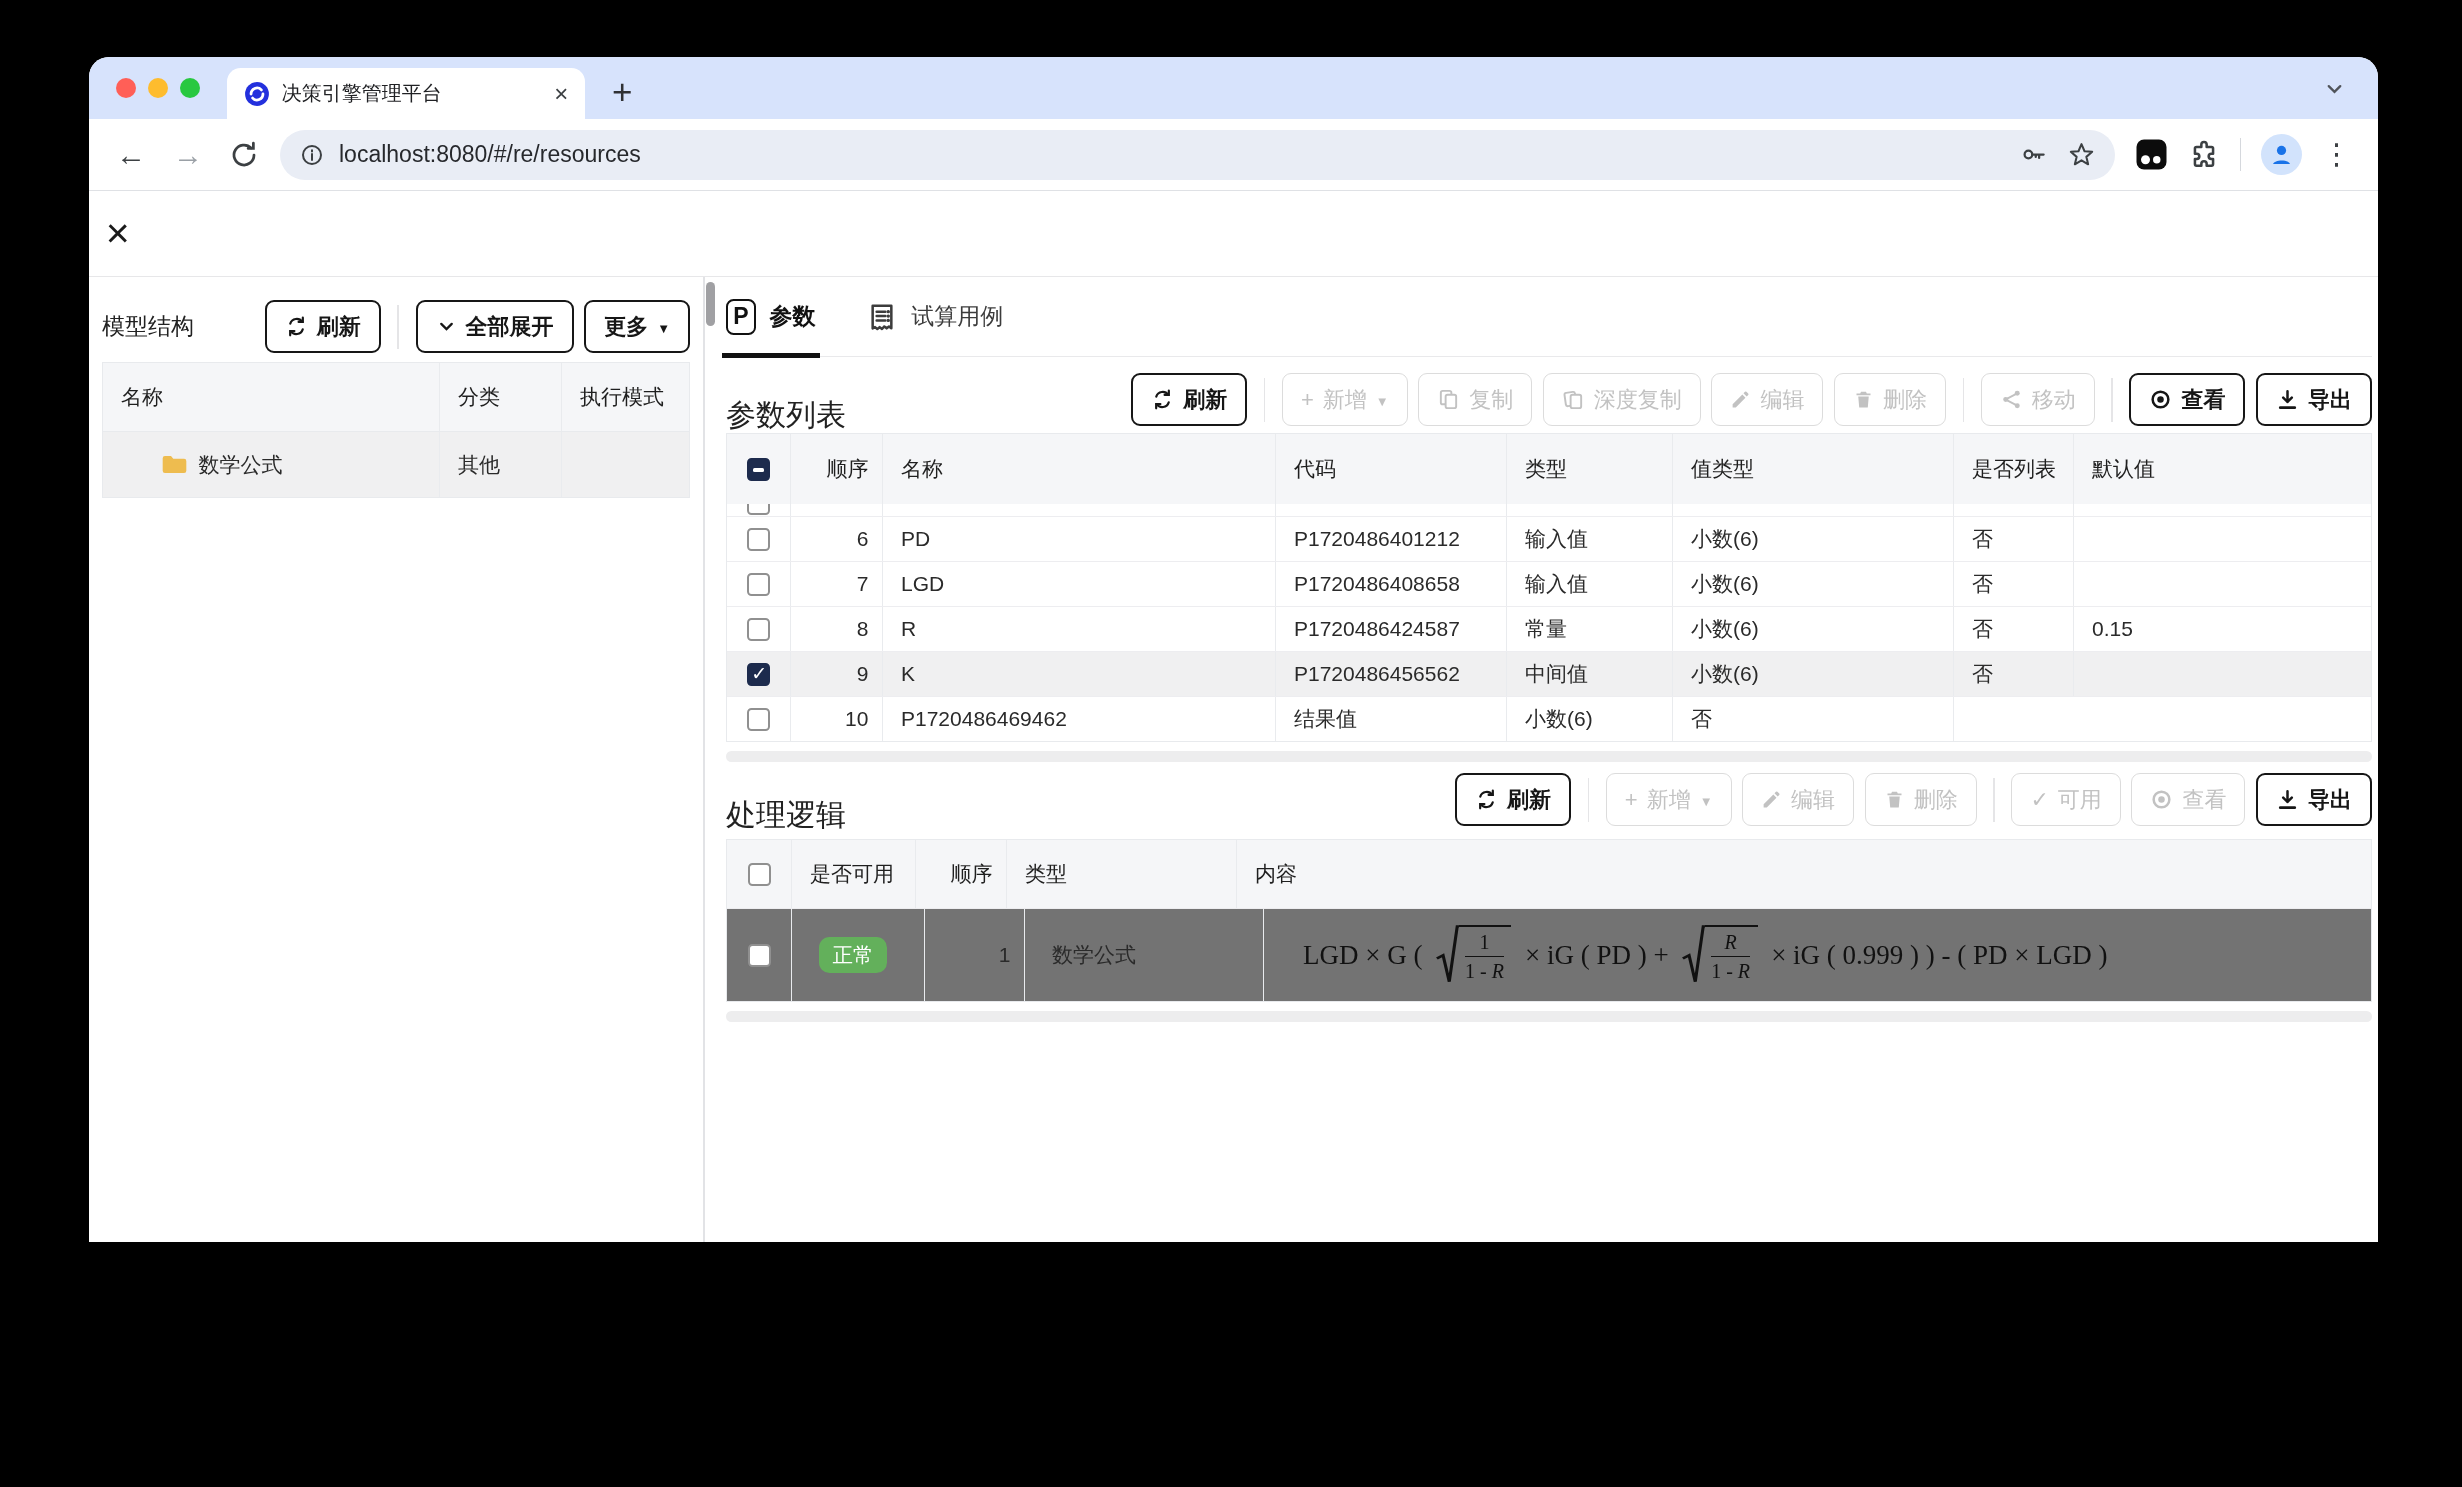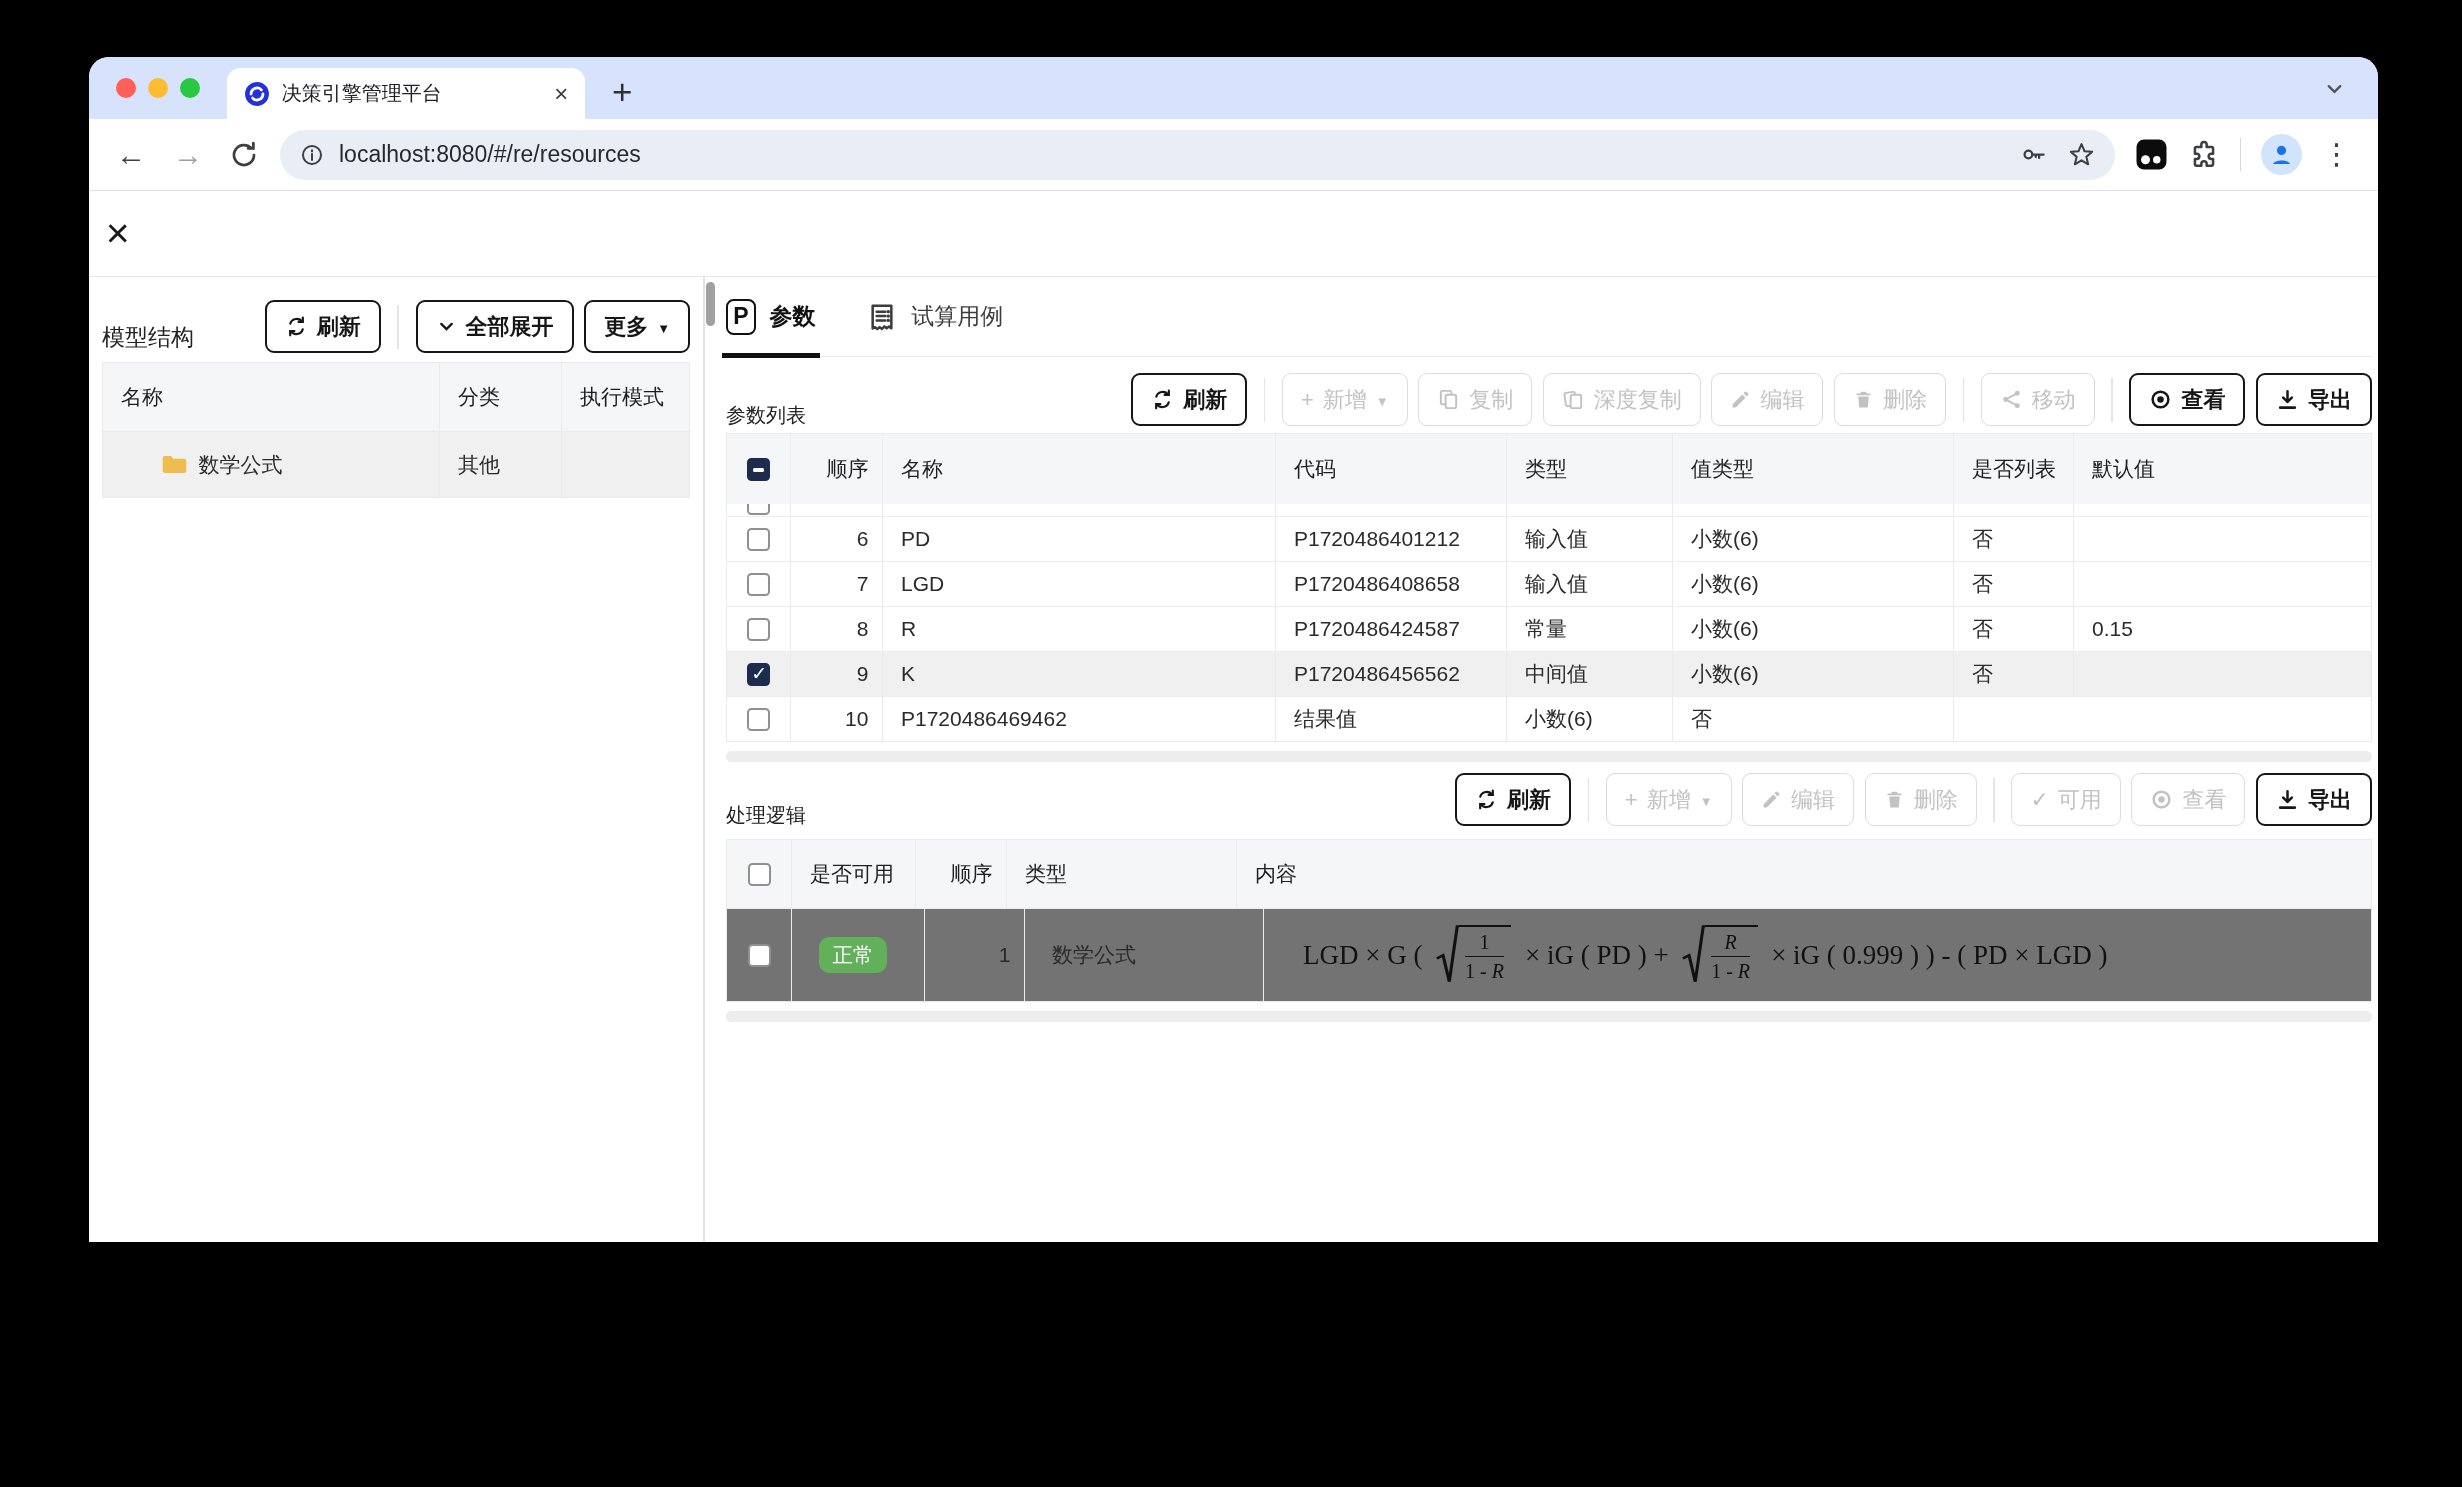--- a/index.html
+++ b/index.html
@@ -41,21 +41,21 @@
   .btn{height:53px;display:inline-flex;align-items:center;gap:9px;padding:0 18px;border-radius:9px;background:#fff;font-size:22px;box-sizing:border-box;white-space:nowrap;}
   .btn.on{border:2.3px solid #161616;color:#161616;font-weight:600;}
   .btn.off{border:1.5px solid #dcdcdc;color:#c2c2c2;font-weight:500;}
   .btn svg{flex:0 0 auto;}
   .caret{font-size:13px;transform:translateY(1.5px);}
   .tb-sep{width:1.5px;height:44px;background:#e5e5e7;margin:0 6px;flex:0 0 auto;}
   .btns{display:flex;align-items:center;gap:10.6px;}
 
   
   .left-panel{position:absolute;top:86px;left:13px;width:588px;bottom:15px;}
-  .lp-toolbar{margin-top:23px;height:53px;display:flex;align-items:flex-end;}
+  .lp-toolbar{margin-top:23px;height:53px;display:flex;align-items:center;}
   .lp-title{font-size:23px;color:#222;margin-right:auto;}
   .grid-table{margin-top:9px;border:1.5px solid #e8eaed;box-sizing:border-box;}
   .lp-head{display:grid;grid-template-columns:337px 122px 123px;height:68px;background:#f5f6f8;}
   .lp-row{display:grid;grid-template-columns:337px 122px 123px;height:65px;background:#f0f0f1;border-top:1.5px solid #e8eaed;}
   .c{display:flex;align-items:center;padding-left:18px;font-size:21px;color:#2a2a2a;border-right:1.5px solid #e9ebee;overflow:hidden;box-sizing:border-box;}
   .c:last-child{border-right:none;}
   .c.hd{font-weight:400;color:#1f1f1f;}
   .c.tree{padding-left:58px;gap:10.6px;}
   .v-divider{position:absolute;top:86px;bottom:14.4px;left:614px;width:1.5px;background:#e2e3e6;}
   .scroll-thumb{position:absolute;top:91px;left:617px;width:9px;height:44px;background:#a0a0a3;border-radius:4.5px;}
@@ -63,21 +63,21 @@
 
   
   .right-panel{position:absolute;top:86px;left:637px;right:6px;bottom:15px;}
   .rp-tabs{height:79px;display:flex;align-items:center;gap:50px;border-bottom:1.5px solid #e9e9eb;}
   .rtab{display:flex;align-items:center;gap:13.6px;position:relative;height:100%;}
   .rtab.active::after{content:"";position:absolute;left:-4.5px;right:-4.5px;bottom:-1.5px;height:4.5px;background:#111;}
   .rtab .lbl{font-size:23px;color:#3c3c3c;font-weight:500;}
   .rtab.active .lbl{color:#111;font-weight:600;}
   .p-badge{width:30px;height:36px;border:2.7px solid #111;border-radius:7.6px;display:flex;align-items:center;justify-content:center;font-weight:700;font-size:23px;color:#111;box-sizing:border-box;}
   .sec-row{display:flex;align-items:center;margin-top:15px;height:55px;}
-  .sec-title{font-size:20px;color:#222;margin-right:auto;margin-top:32px;}
+  .sec-title{font-size:30px;color:#222;margin-right:auto;margin-top:32px;}
 
   
   .p-head{display:grid;grid-template-columns:64px 92px 393px 231px 166px 281px 120px 1fr;height:70px;background:#f5f6f8;}
   .p-row{display:grid;grid-template-columns:64px 92px 393px 231px 166px 281px 120px 1fr;height:44px;border-top:1.5px solid #ededf0;background:#fff;}
   .p-row.sel{background:#f0f0f1;}
   .p-row.sliver{height:12px;overflow:hidden;border-top:none;}
   .c.cbc{justify-content:center;padding-left:0;}
   .c.num{justify-content:flex-end;padding-right:13.6px;padding-left:0;}
   .cb{width:23px;height:23px;border:2.3px solid #909090;border-radius:4.5px;background:#fff;box-sizing:border-box;position:relative;flex:0 0 auto;}
   .cb.on{background:#1d2b4d;border-color:#1d2b4d;}

